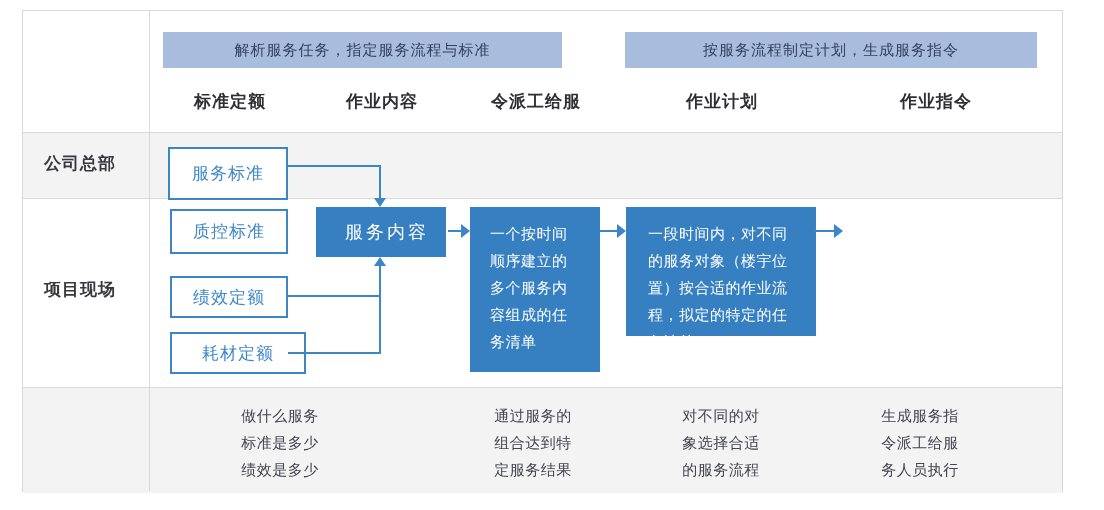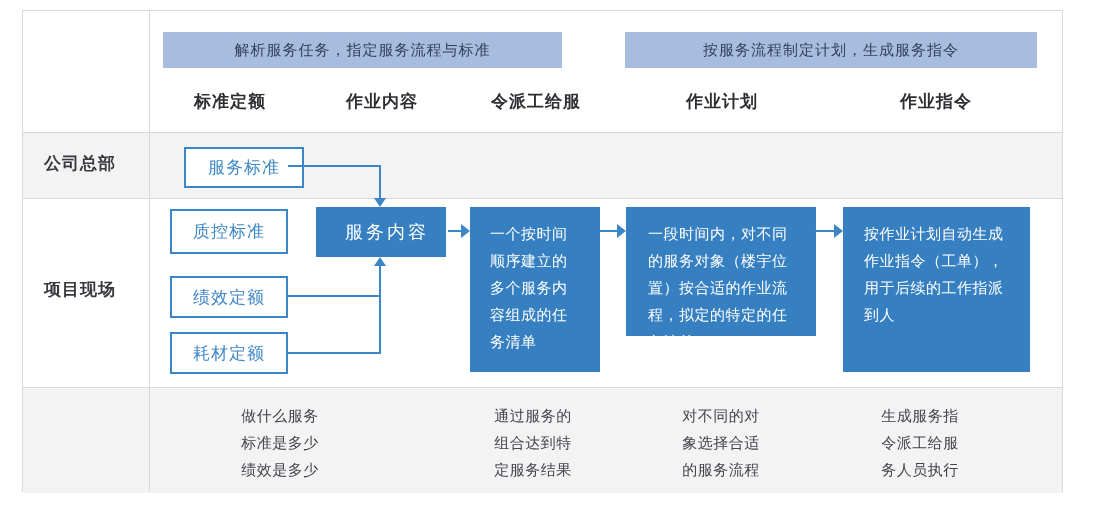--- a/index.html
+++ b/index.html
@@ -94,30 +94,29 @@
 
   <div class="col-head" style="left:230px">标准定额</div>
   <div class="col-head" style="left:382px">作业内容</div>
   <div class="col-head" style="left:536px">令派工给服</div>
   <div class="col-head" style="left:722px">作业计划</div>
   <div class="col-head" style="left:936px">作业指令</div>
 
   <div class="row-label" style="top:152px">公司总部</div>
   <div class="row-label" style="top:278px">项目现场</div>
 
-  <div class="obox" style="left:184px; top:147px; width:120px; height:41px">服务标准</div>
+  <div class="obox" style="left:168px; top:147px; width:120px; height:53px">服务标准</div>
   <div class="obox" style="left:170px; top:209px; width:118px; height:45px">质控标准</div>
   <div class="obox" style="left:170px; top:276px; width:118px; height:42px">绩效定额</div>
-  <div class="obox" style="left:170px; top:332px; width:118px; height:42px">耗材定额</div>
+  <div class="obox" style="left:170px; top:332px; width:136px; height:42px">耗材定额</div>
 
   <div class="sbox sbox-title" style="left:316px; top:207px; width:130px; height:50px">服务内容</div>
 
   <div class="sbox sbox-detail" style="left:470px; top:207px; width:130px; height:165px">一个按时间顺序建立的多个服务内容组成的任务清单</div>
   <div class="sbox sbox-detail" style="left:626px; top:207px; width:190px; height:129px; padding:13px 22px">一段时间内，对不同的服务对象（楼宇位置）按合适的作业流程，拟定的特定的任务清单</div>
-  <div class="sbox sbox-detail" style="left:843px; top:207px; width:187px; height:165px; padding:13px 21px">按作业计划自动生成作业指令（工单），用于后续的工作指派到人</div>
 
   <div class="line" style="left:288px; top:165px; width:93px; height:2px"></div>
   <div class="line" style="left:379px; top:165px; width:2px; height:33px"></div>
   <div class="arrow arrow-down" style="left:374px; top:198px"></div>
 
   <div class="line" style="left:288px; top:295px; width:91px; height:2px"></div>
   <div class="line" style="left:288px; top:352px; width:91px; height:2px"></div>
   <div class="line" style="left:379px; top:266px; width:2px; height:88px"></div>
   <div class="arrow arrow-up" style="left:374px; top:257px"></div>
 

